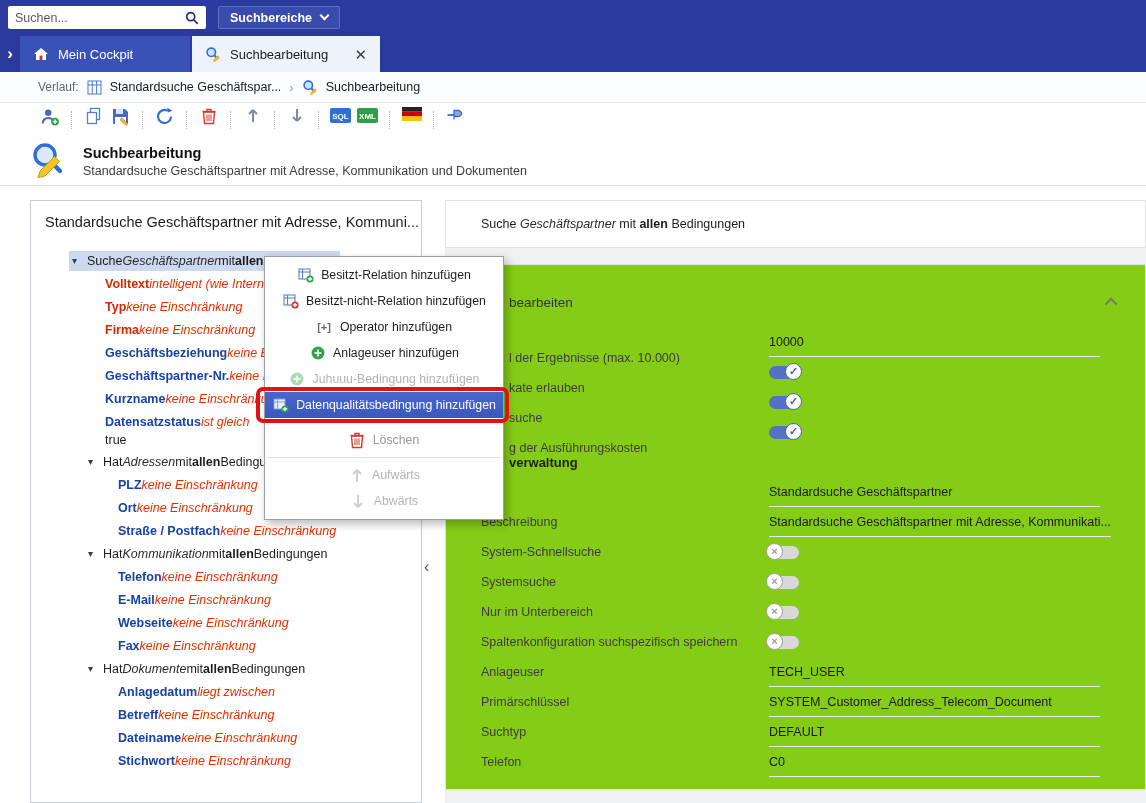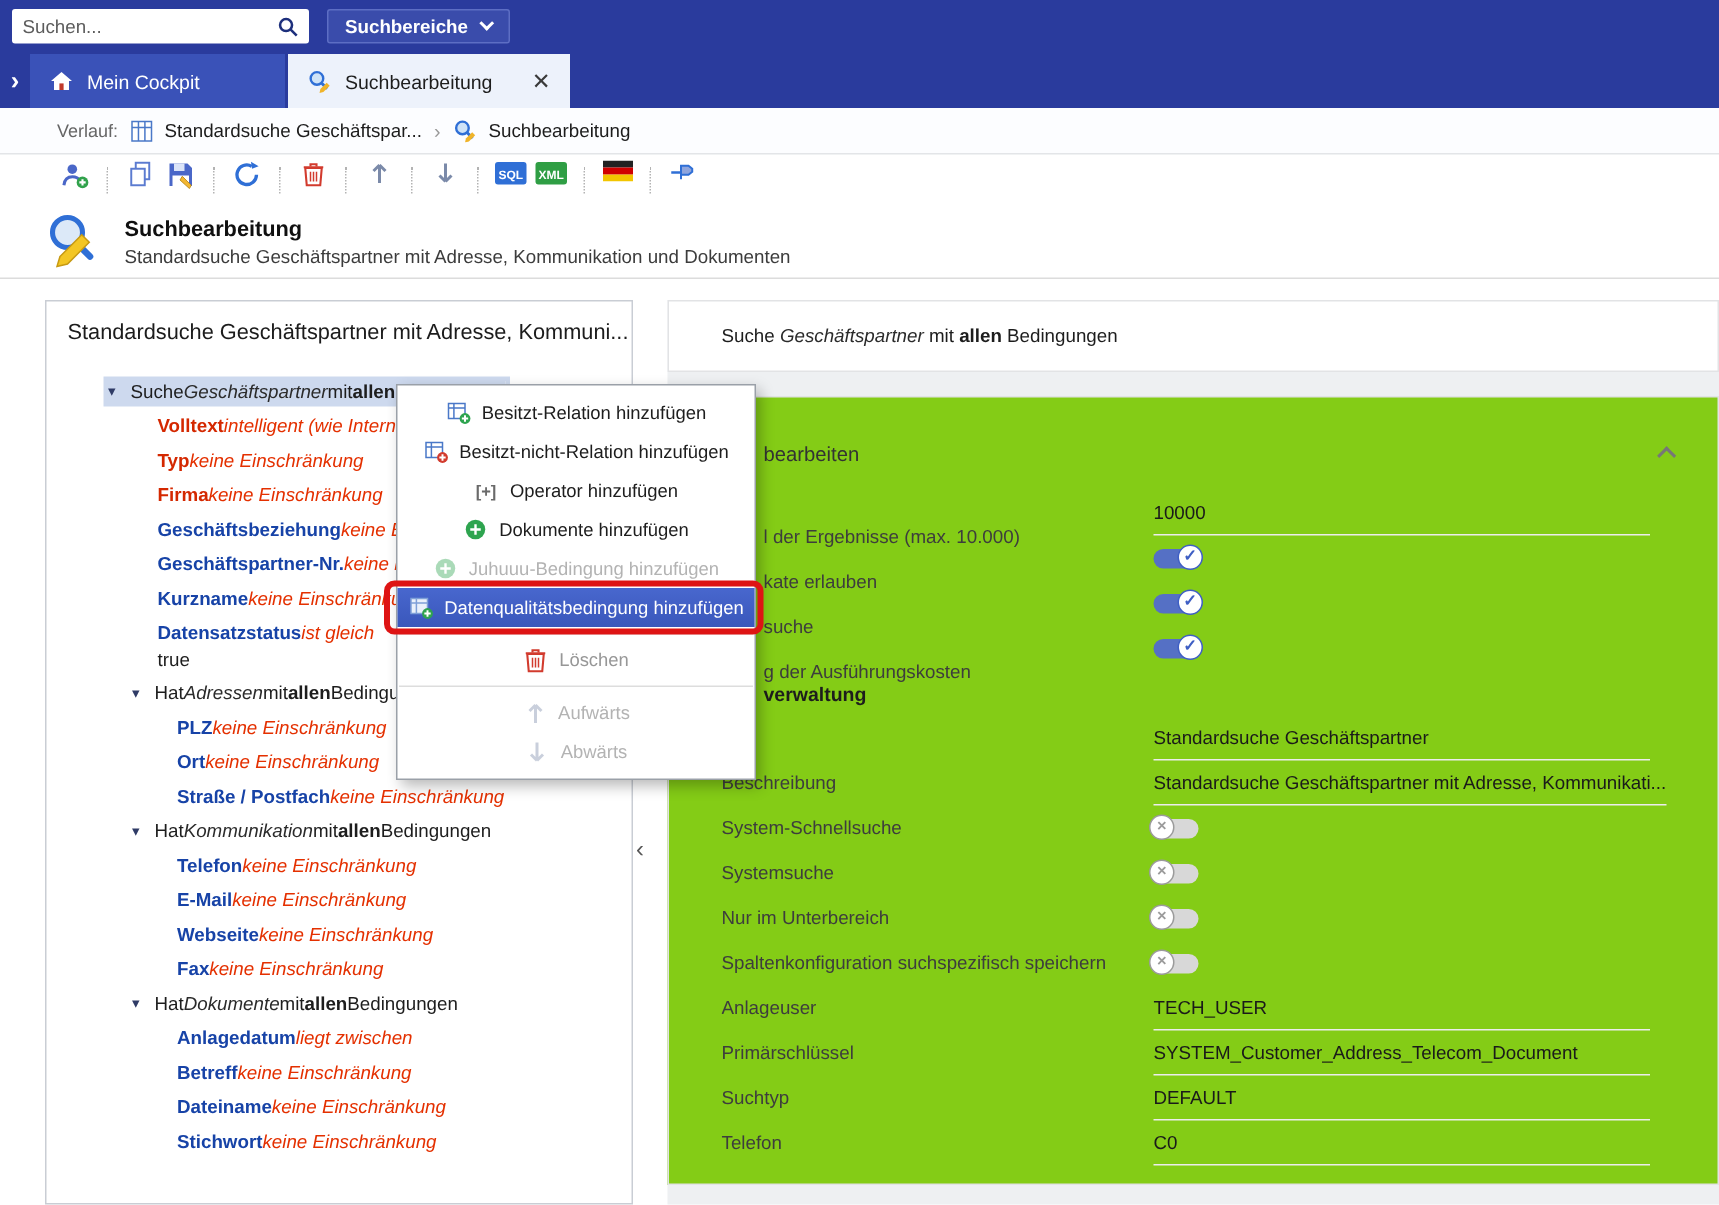--- a/index.html
+++ b/index.html
@@ -545,21 +545,21 @@
         </span>
         <span class="mi-label">Operator hinzufügen</span>
       </div>
       <div class="menu-item">
         <span class="ic">
           <svg width="16" height="16" viewBox="0 0 16 16">
             <circle cx="8" cy="8" r="6.5" fill="#2ea44f"></circle>
             <path d="M8 4.5v7M4.5 8h7" stroke="#fff" stroke-width="1.6"></path>
           </svg>
         </span>
-        <span class="mi-label">Dokumente hinzufügen</span>
+        <span class="mi-label">Anlageuser hinzufügen</span>
       </div>
       <div class="menu-item mi-disabled">
         <span class="ic">
           <svg width="16" height="16" viewBox="0 0 16 16">
             <circle cx="8" cy="8" r="6.5" fill="#2ea44f"></circle>
             <path d="M8 4.5v7M4.5 8h7" stroke="#fff" stroke-width="1.6"></path>
           </svg>
         </span>
         <span class="mi-label">Juhuuu-Bedingung hinzufügen</span>
       </div>

